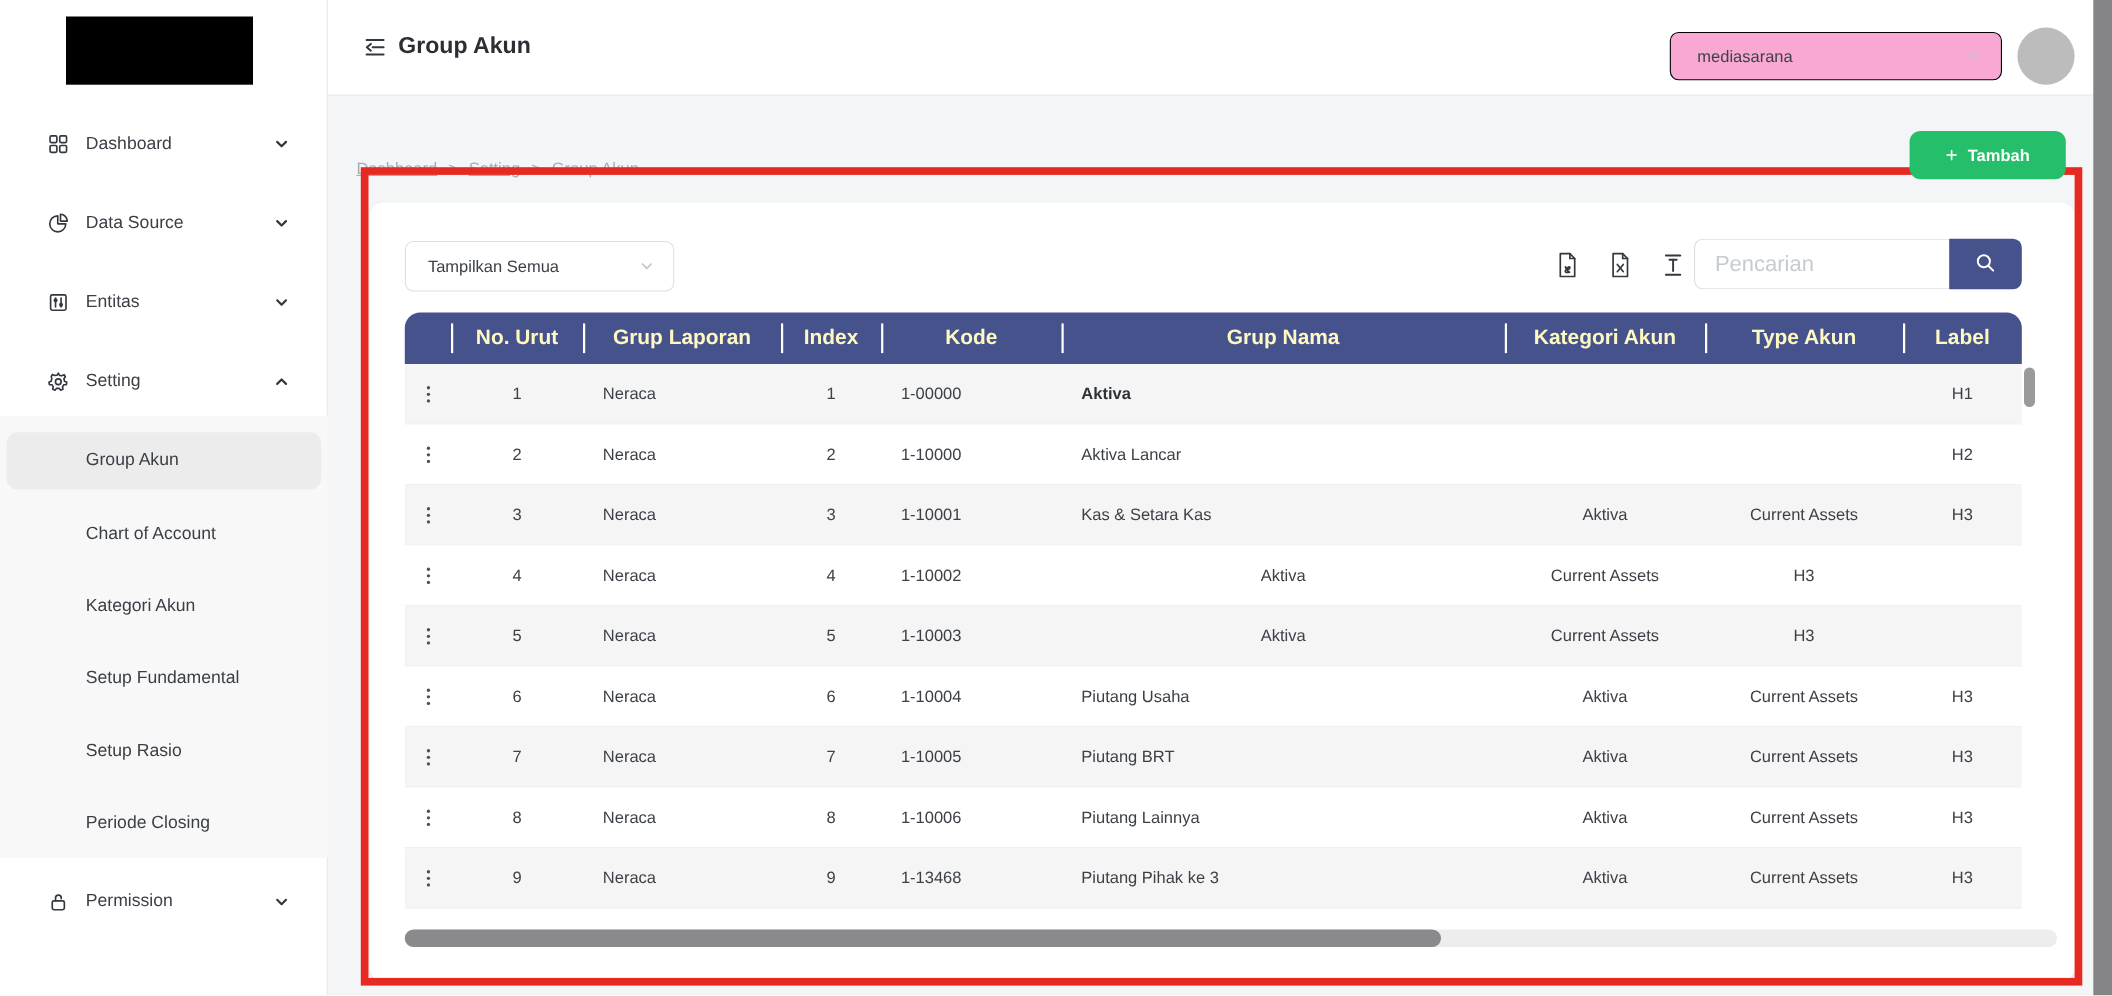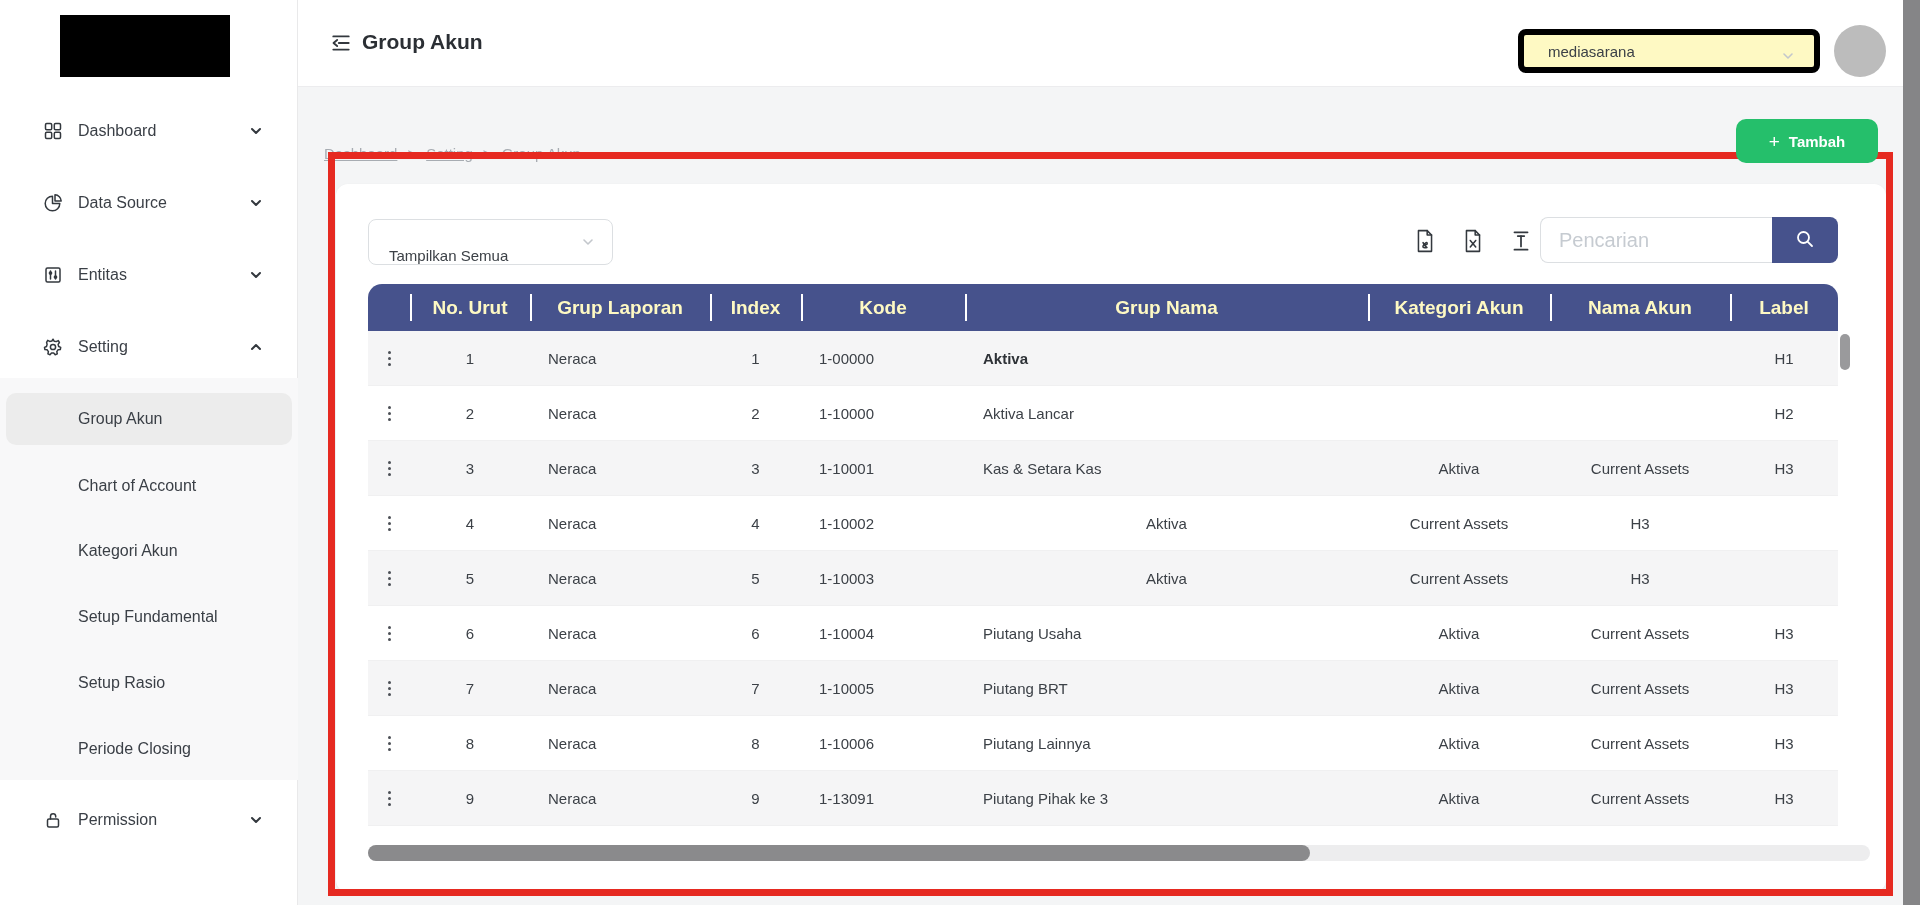--- a/index.html
+++ b/index.html
@@ -20,40 +20,40 @@
   .sub-label { position:absolute; left:78px; font-size:16px; color:#3a3f46; }
   .sub-item.active { left:6px; width:286px; background:#ececec; border-radius:10px; }
   .sub-item.active .sub-label { left:72px; }
   svg.ic { stroke:#33383e; stroke-width:1.5; fill:none; stroke-linecap:round; stroke-linejoin:round; }
 
   
   .main { position:absolute; left:298px; top:0; width:1605px; height:905px; }
   .topbar { position:absolute; left:0; top:0; width:1605px; height:86px; background:#fff; }
   .fold-icon { position:absolute; left:32px; top:32px; width:22px; height:22px; }
   .page-title { position:absolute; left:64px; top:30px; font-size:21px; font-weight:700; color:#2b2f34; }
-  .entity-select { position:absolute; left:1220px; top:29px; width:302px; height:44px; background:#fef9c3; border:6px solid #000000; border-radius:8px; display:flex; align-items:center; cursor:pointer; }
+  .entity-select { position:absolute; left:1220px; top:29px; width:302px; height:44px; background:#f9a8d4; border:1px solid #000000; border-radius:8px; display:flex; align-items:center; cursor:pointer; }
   .entity-select .val { margin-left:24px; font-size:15px; color:#3c4147; }
   .entity-select .sel-chev { position:absolute; right:18px; top:13px; }
   .avatar { position:absolute; left:1536px; top:25px; width:52px; height:52px; border-radius:50%; background:#bcbcbc; }
 
   .content { position:absolute; left:0; top:86px; width:1605px; height:819px; background:#f4f5f6; border-top:1px solid #ececee; }
 
   .breadcrumb { position:absolute; left:26px; top:38px; font-size:15px; color:#a7acb2;margin-top:20px; }
   .crumb-link { text-decoration:underline; cursor:pointer; }
   .crumb-sep { margin:0 10px; }
 
   .add-btn { position:absolute; left:1438px; top:32px; width:142px; height:44px; background:#25bf6b; border:none; border-radius:10px; color:#fff; font-size:15px; font-weight:600; font-family:"Liberation Sans",sans-serif; display:flex; align-items:center; justify-content:center; gap:9px; cursor:pointer; z-index:10; }
   .add-btn .plus { font-size:19px; font-weight:400; line-height:1; }
 
   .annotation { position:absolute; left:30px; top:65px; width:1565px; height:744px; border:7px solid #e62a21; z-index:5; pointer-events:none; }
 
   .card { position:absolute; left:38px; top:97px; width:1550px; height:708px; background:#fff; border-radius:12px; box-shadow:0 1px 3px rgba(0,0,0,.06); z-index:1; }
 
   
-  .filter-select { position:absolute; left:32px; top:35px; width:245px; height:46px; border:1px solid #dcdfe2; border-radius:8px; background:#fff; display:flex; align-items:flex-end; cursor:pointer; }
+  .filter-select { position:absolute; left:32px; top:35px; width:245px; height:46px; border:1px solid #dcdfe2; border-radius:8px; background:#fff; display:flex; align-items:center; cursor:pointer; }
   .filter-select .val { margin-left:20px; font-size:15px; color:#3c4147; }
   .filter-select .sel-chev { position:absolute; right:16px; top:14px; }
   .export-icons { position:absolute; left:1078px; top:45px; display:flex; gap:26px; }
   .exp-btn { width:22px; height:24px; background:none; border:none; cursor:pointer; padding:0; }
   .search-group { position:absolute; left:1204px; top:33px; height:46px; display:flex; }
   .search-input { width:232px; height:46px; border:1px solid #dcdfe2; border-right:none; border-radius:8px 0 0 8px; padding:0 18px; font-size:20px; color:#3c4147; font-family:"Liberation Sans",sans-serif; outline:none; }
   .search-input::placeholder { color:#c6cbd1; }
   .search-btn { width:66px; height:46px; background:#46528c; border:none; border-radius:0 8px 8px 0; cursor:pointer; display:flex; align-items:center; justify-content:center; }
 
   
@@ -276,21 +276,21 @@
 
         <div class="table">
           <div class="thead">
             <div class="hcell"></div>
             <div class="hcell">No. Urut</div>
             <div class="hcell">Grup Laporan</div>
             <div class="hcell">Index</div>
             <div class="hcell">Kode</div>
             <div class="hcell">Grup Nama</div>
             <div class="hcell">Kategori Akun</div>
-            <div class="hcell">Nama Akun</div>
+            <div class="hcell">Type Akun</div>
             <div class="hcell">Label</div>
           </div>
           <div class="tbody" id="tbody">
               <div class="trow">
                 <div class="tcell c-center">
                   <span class="dots">
                     <i></i>
                     <i></i>
                     <i></i>
                   </span>
@@ -425,21 +425,21 @@
                 <div class="tcell c-center">
                   <span class="dots">
                     <i></i>
                     <i></i>
                     <i></i>
                   </span>
                 </div>
                 <div class="tcell c-center">9</div>
                 <div class="tcell c-left">Neraca</div>
                 <div class="tcell c-center">9</div>
-                <div class="tcell c-left">1-13091</div>
+                <div class="tcell c-left">1-13468</div>
                 <div class="tcell c-left">Piutang Pihak ke 3</div>
                 <div class="tcell c-center">Aktiva</div>
                 <div class="tcell c-center">Current Assets</div>
                 <div class="tcell c-center">H3</div>
               </div>
             </div>
         </div>
 
         <div class="table-vscroll-thumb"></div>
         <div class="hscroll">

